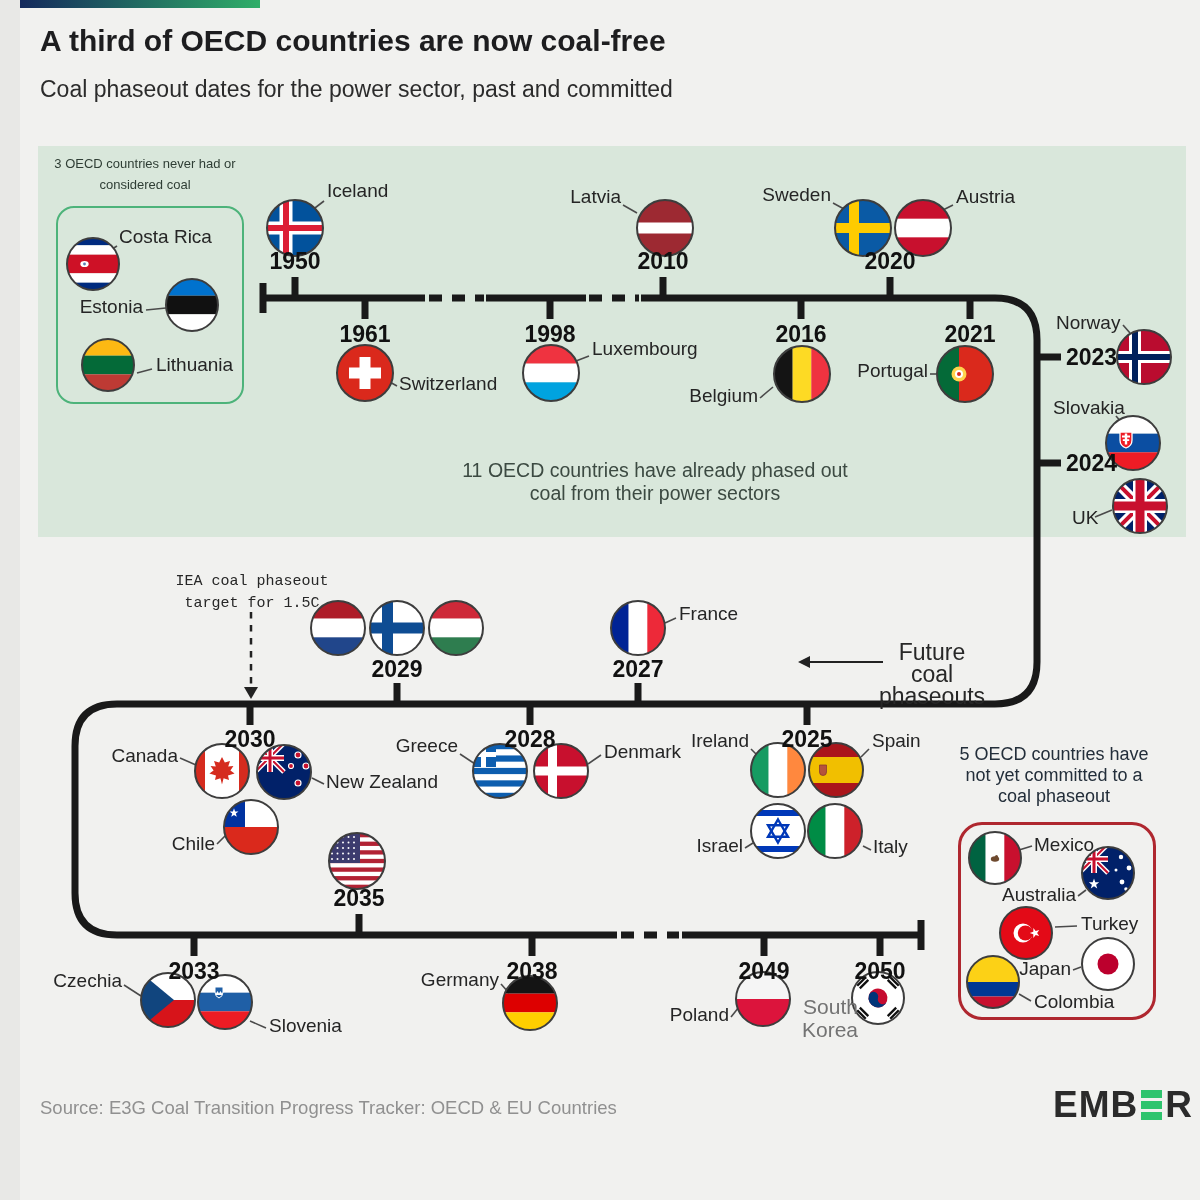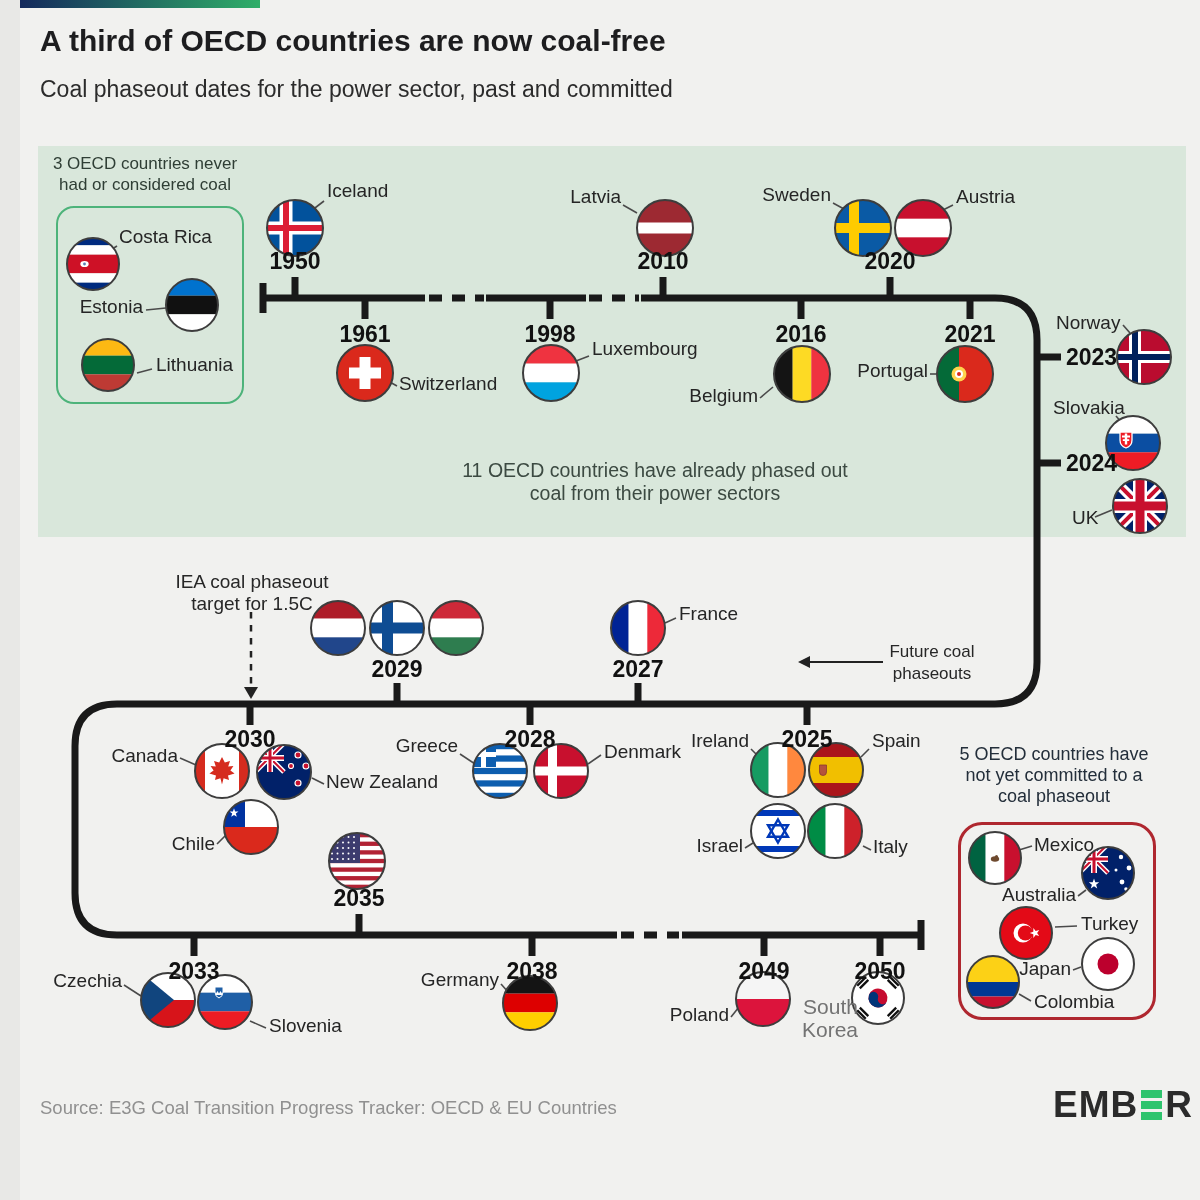--- a/index.html
+++ b/index.html
@@ -8,24 +8,24 @@
   .accent-bar{position:absolute;left:0;top:0;width:240px;height:8px;
           background:linear-gradient(90deg,#14295c,#2fae68);}
   .title{position:absolute;left:20px;top:24px;font-size:30px;font-weight:700;color:#1d1d1f;}
   .subtitle{position:absolute;left:20px;top:76px;font-size:23px;color:#2b2b2b;}
   .green-panel{position:absolute;left:18px;top:146px;width:1148px;height:391px;background:#d9e7db;}
   .never-box{position:absolute;left:36px;top:206px;width:184px;height:194px;
           border:2.5px solid #4db37a;border-radius:18px;}
   .red-box{position:absolute;left:938px;top:822px;width:192px;height:192px;
           border:3.5px solid #af272f;border-radius:24px;}
   .note{position:absolute;text-align:center;color:#2c2c2c;}
-  .note-never{left:20px;top:153px;width:210px;font-size:17px;line-height:21px;color:#2f3e35;}
+  .note-never{left:20px;top:153px;width:210px;font-size:13px;line-height:21px;color:#2f3e35;}
   .note-phased{left:437px;top:459px;width:396px;font-size:19.5px;line-height:23px;color:#3c4a42;}
-  .note-iea{left:148px;top:571px;width:168px;font-size:19px;line-height:22px;color:#272727;}
-  .note-future{left:856px;top:641px;width:112px;font-size:17px;line-height:22px;color:#272727;}
+  .note-iea{left:148px;top:571px;width:168px;font-size:15px;line-height:22px;color:#272727;font-family:Liberation Mono, monospace;}
+  .note-future{left:856px;top:641px;width:112px;font-size:23px;line-height:22px;color:#272727;}
   .note-notcommitted{left:930px;top:744px;width:208px;font-size:18px;line-height:21px;color:#232e3a;}
   .label-skorea{position:absolute;left:776px;top:995px;width:62px;font-size:21px;
           line-height:23px;color:#737373;text-align:right;}
   .source{position:absolute;left:20px;top:1097px;font-size:18.5px;color:#909090;text-align:center;}
   .logo{position:absolute;left:1033px;top:1084px;display:flex;align-items:center;
         font-size:37px;font-weight:800;color:#2b2b2b;letter-spacing:1px;}
   .logo .ebars{display:inline-flex;flex-direction:column;gap:3.5px;margin:0 3px;}
   .logo .ebars i{display:block;width:21px;height:7.5px;background:#2fc46e;}
   svg.layer{position:absolute;left:0;top:0;}
   svg .lbl{font-size:19px;fill:#252525;}

